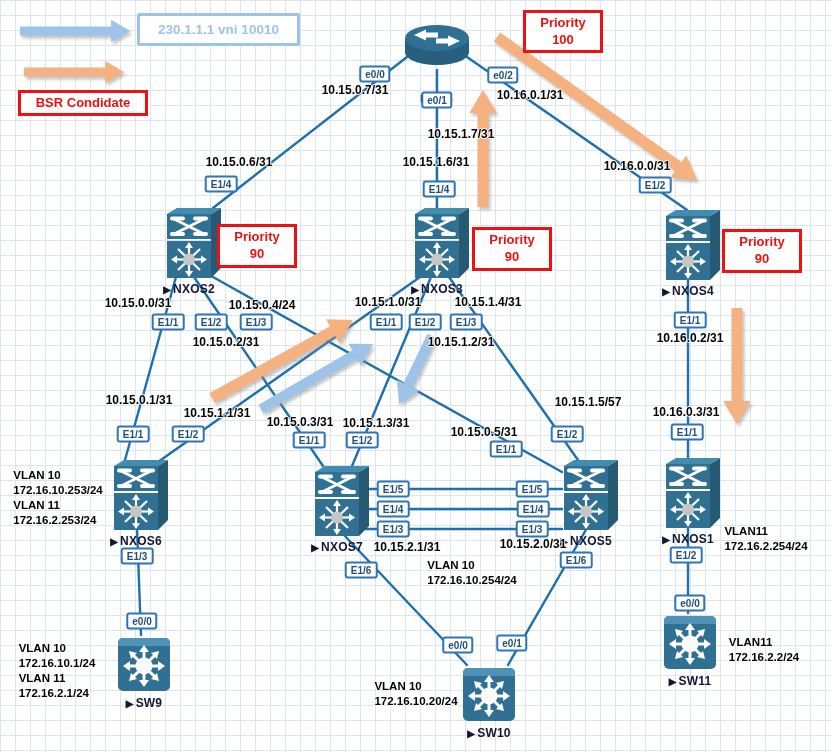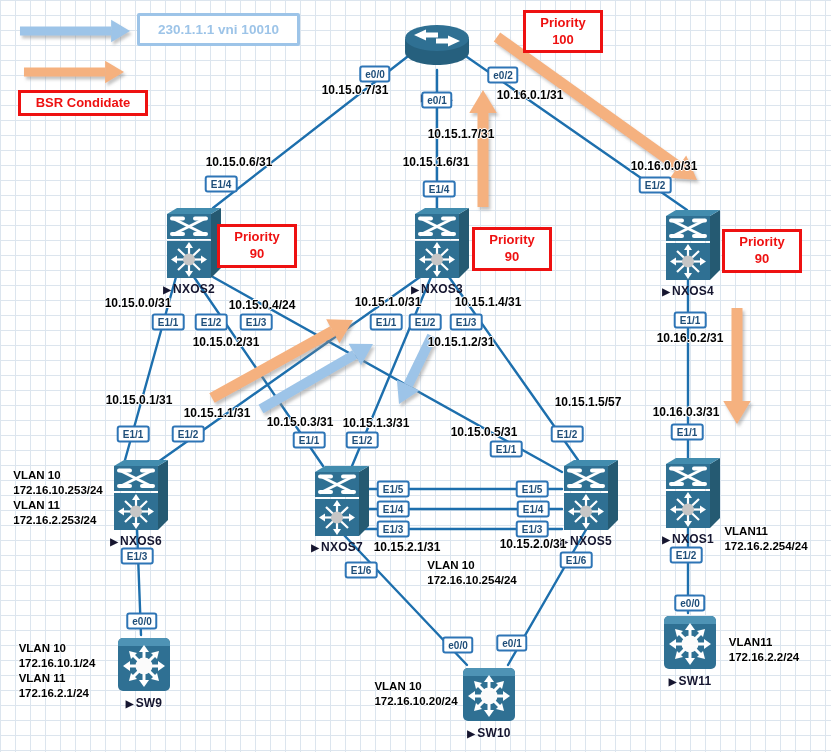--- a/index.html
+++ b/index.html
@@ -398,21 +398,21 @@
       <div class="pill" style="left: 686px; top: 555px;">E1/2</div>
       <div class="pill" style="left: 142px; top: 621px;">e0/0</div>
       <div class="pill" style="left: 458px; top: 645px;">e0/0</div>
       <div class="pill" style="left: 512px; top: 643px;">e0/1</div>
       <div class="pill" style="left: 690px; top: 603px;">e0/0</div>
       <div class="ip" style="left: 355px; top: 90px;">10.15.0.7/31</div>
       <div class="ip" style="left: 437px; top: 134px; margin-left: 24px;">10.15.1.7/31</div>
       <div class="ip" style="left: 530px; top: 95px;">10.16.0.1/31</div>
       <div class="ip" style="left: 239px; top: 162px;">10.15.0.6/31</div>
       <div class="ip" style="left: 436px; top: 162px;">10.15.1.6/31</div>
-      <div class="ip" style="left: 637px; top: 166px; margin-left: 27px;">10.16.0.0/31</div>
+      <div class="ip" style="left: 637px; top: 166px;">10.16.0.0/31</div>
       <div class="ip" style="left: 138px; top: 303px;">10.15.0.0/31</div>
       <div class="ip" style="left: 262px; top: 305px;">10.15.0.4/24</div>
       <div class="ip" style="left: 226px; top: 342px;">10.15.0.2/31</div>
       <div class="ip" style="left: 388px; top: 302px;">10.15.1.0/31</div>
       <div class="ip" style="left: 488px; top: 302px;">10.15.1.4/31</div>
       <div class="ip" style="left: 429px; top: 342px; margin-left: 32px;">10.15.1.2/31</div>
       <div class="ip" style="left: 139px; top: 400px;">10.15.0.1/31</div>
       <div class="ip" style="left: 217px; top: 413px;">10.15.1.1/31</div>
       <div class="ip" style="left: 300px; top: 422px;">10.15.0.3/31</div>
       <div class="ip" style="left: 376px; top: 423px;">10.15.1.3/31</div>

